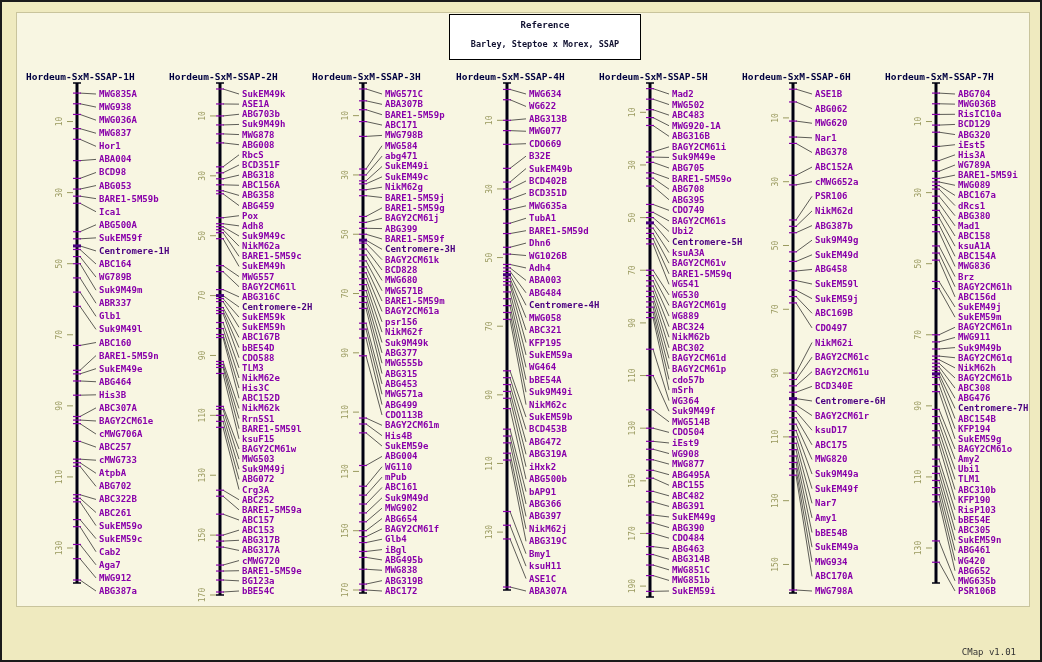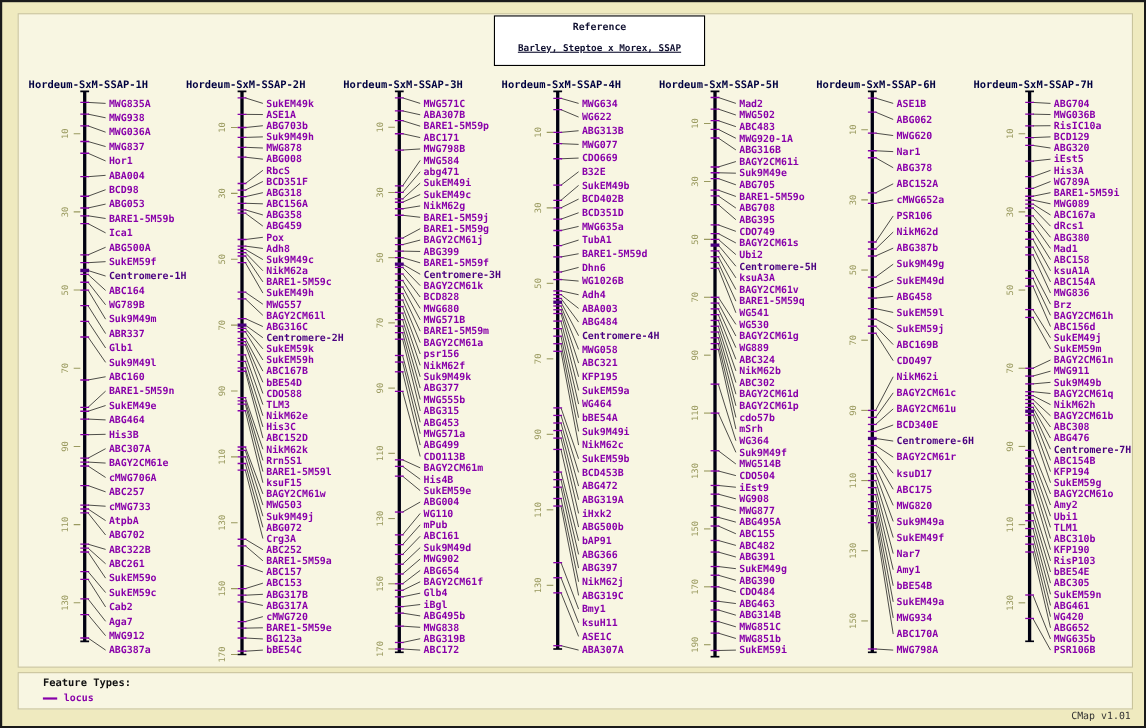--- a/index.html
+++ b/index.html
@@ -10,44 +10,37 @@
   }
   .panel{position:absolute;background:#f8f6e2;border:1px solid #c9c49c;box-sizing:border-box;}
   #map-panel{left:14px;top:10px;width:1014px;height:595px;}
   #legend-panel{left:14px;top:609px;width:1014px;height:34px;}
   #map-canvas{position:absolute;left:0;top:0;z-index:2;}
   .refbox{
     position:absolute;left:447px;top:12px;width:192px;height:46px;z-index:3;
     background:#ffffff;border:1px solid #000;box-sizing:border-box;text-align:center;
   }
   .refbox .ref-title{font:bold 9px "DejaVu Sans Mono",monospace;color:#101030;margin-top:5px;}
-  .refbox .ref-sub{font:bold 8.5px "DejaVu Sans Mono",monospace;color:#101030;margin-top:9px;white-space:nowrap;text-decoration:underline;}
+  .refbox .ref-sub{font:bold 8.5px "DejaVu Sans Mono",monospace;color:#101030;margin-top:9px;white-space:nowrap;}
   .legend-title{position:absolute;left:22px;top:4px;font:bold 9.5px "DejaVu Sans Mono",monospace;color:#111;}
   .legend-item{position:absolute;left:22px;top:18px;display:flex;align-items:center;}
   .legend-swatch{display:inline-block;width:13px;height:0;border-top:2px solid #8800aa;margin-right:6px;}
   .legend-label{font:bold 9px "DejaVu Sans Mono",monospace;color:#8800aa;}
-  .version{position:absolute;right:12px;top:645px;font:9px "DejaVu Sans Mono",monospace;color:#333;z-index:3;}
+  .version{position:absolute;right:24px;top:645px;font:9px "DejaVu Sans Mono",monospace;color:#333;z-index:3;}
   
   .map-title{font:bold 9.5px "DejaVu Sans Mono",monospace;fill:#000040;}
   .marker-label{font:bold 9px "DejaVu Sans Mono",monospace;fill:#8800aa;cursor:pointer;}
   .marker-label.centromere{fill:#4a0080;}
   .ruler-num{font:8px "DejaVu Sans Mono",monospace;fill:#99995e;}
 </style>
 </head>
 <body>
 
 <div class="canvas">
   <div class="panel" id="map-panel"></div>
-  <div class="panel" id="legend-panel">
-    <div class="legend-title">Feature Types:</div>
-    <div class="legend-item">
-      <span class="legend-swatch"></span>
-      <span class="legend-label">locus</span>
-    </div>
-  </div>
 
   <svg id="map-canvas" width="1042" height="662">
       <text x="24" y="78" class="map-title">Hordeum-SxM-SSAP-1H</text>
       <line x1="65" y1="119.53956834532374" x2="71" y2="119.53956834532374" stroke="#99995e" stroke-width="1"></line>
       <text x="60" y="119.53956834532374" class="ruler-num" text-anchor="middle" transform="rotate(-90 60 119.53956834532374)">10</text>
       <line x1="65" y1="190.61870503597123" x2="71" y2="190.61870503597123" stroke="#99995e" stroke-width="1"></line>
       <text x="60" y="190.61870503597123" class="ruler-num" text-anchor="middle" transform="rotate(-90 60 190.61870503597123)">30</text>
       <line x1="65" y1="261.6978417266187" x2="71" y2="261.6978417266187" stroke="#99995e" stroke-width="1"></line>
       <text x="60" y="261.6978417266187" class="ruler-num" text-anchor="middle" transform="rotate(-90 60 261.6978417266187)">50</text>
       <line x1="65" y1="332.7769784172662" x2="71" y2="332.7769784172662" stroke="#99995e" stroke-width="1"></line>

